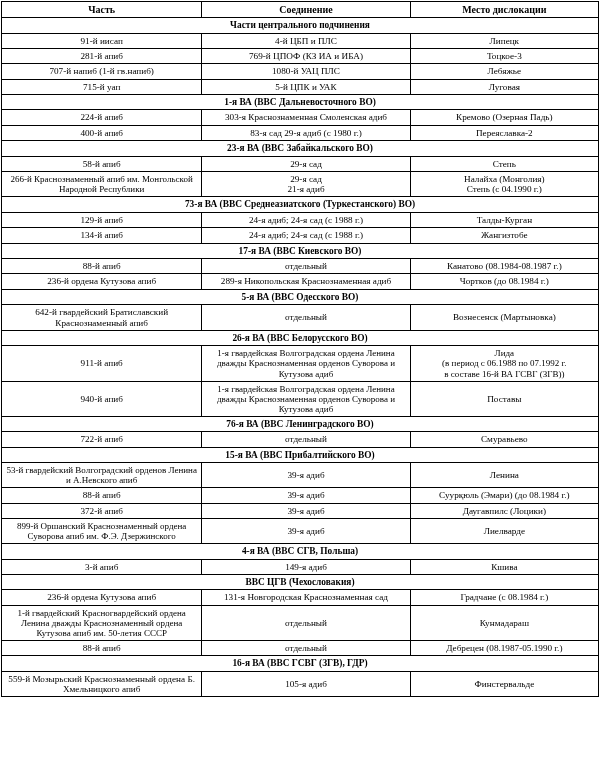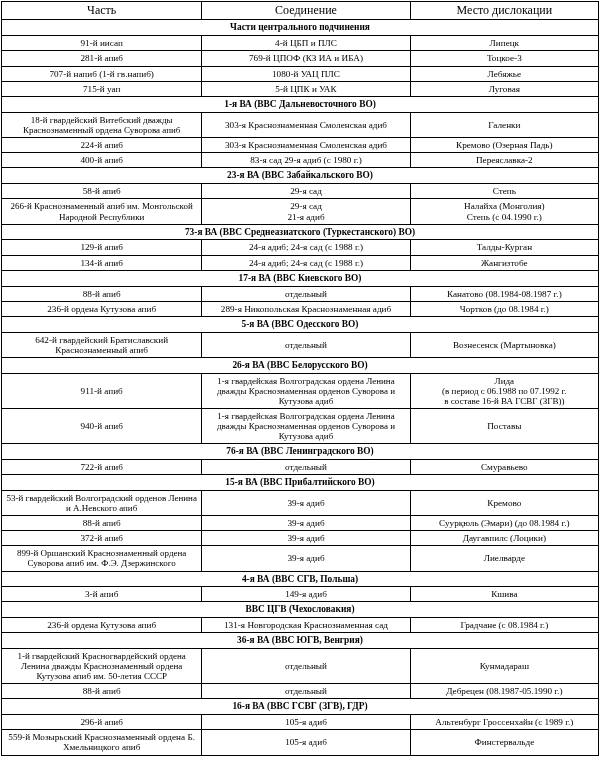--- a/index.html
+++ b/index.html
@@ -21,22 +21,22 @@
     line-height: 1.12;
   }
   table.reg-table th,
   table.reg-table td {
     border: 1px solid #000000;
     padding: 2px 3px;
     text-align: center;
     vertical-align: middle;
   }
   table.reg-table th {
-    font-weight: normal;
-    font-size: 12px;
+    font-weight: bold;
+    font-size: 10px;
   }
   .col-a { width: 200px; }
   .col-b { width: 208px; }
   .col-c { width: 188px; }
   tr.section td {
     font-weight: bold;
     font-size: 9.4px;
     padding: 2px 3px;
     margin-top: 26px;
   }
@@ -79,25 +79,20 @@
       </tr>
       <tr>
         <td>715-й уап</td>
         <td>5-й ЦПК и УАК</td>
         <td>Луговая</td>
       </tr>
       <tr class="section">
         <td colspan="3">1-я ВА  (ВВС Дальневосточного ВО)</td>
       </tr>
       <tr>
-        <td class="cell-small">18-й гвардейский Витебский дважды Краснознаменный ордена Суворова апиб</td>
-        <td>303-я Краснознаменная Смоленская адиб</td>
-        <td>Галенки</td>
-      </tr>
-      <tr>
         <td>224-й апиб</td>
         <td>303-я Краснознаменная Смоленская адиб</td>
         <td>Кремово (Озерная Падь)</td>
       </tr>
       <tr>
         <td>400-й апиб</td>
         <td>83-я сад 29-я адиб (с 1980 г.)</td>
         <td>Переяславка-2</td>
       </tr>
       <tr class="section">
@@ -167,21 +162,21 @@
         <td>722-й апиб</td>
         <td>отдельный</td>
         <td>Смуравьево</td>
       </tr>
       <tr class="section">
         <td colspan="3">15-я ВА  (ВВС Прибалтийского ВО)</td>
       </tr>
       <tr>
         <td class="cell-small">53-й гвардейский Волгоградский орденов Ленина и А.Невского апиб</td>
         <td>39-я адиб</td>
-        <td>Кремово</td>
+        <td>Ленина</td>
       </tr>
       <tr>
         <td>88-й апиб</td>
         <td>39-я адиб</td>
         <td>Суурқюль (Эмари) (до 08.1984 г.)</td>
       </tr>
       <tr>
         <td>372-й апиб</td>
         <td>39-я адиб</td>
         <td>Даугавпилс (Лоцики)</td>
@@ -200,40 +195,32 @@
         <td>Кшива</td>
       </tr>
       <tr class="section">
         <td colspan="3">ВВС ЦГВ (Чехословакия)</td>
       </tr>
       <tr>
         <td>236-й ордена Кутузова апиб</td>
         <td>131-я Новгородская Краснознаменная сад</td>
         <td>Градчане (с 08.1984 г.)</td>
       </tr>
-      <tr class="section">
-        <td colspan="3">36-я ВА  (ВВС ЮГВ, Венгрия)</td>
-      </tr>
       <tr>
         <td class="cell-small">1-й гвардейский Красногвардейский ордена Ленина дважды Краснознаменный ордена Кутузова  апиб им. 50-летия СССР</td>
         <td>отдельный</td>
         <td>Кунмадараш</td>
       </tr>
       <tr>
         <td>88-й апиб</td>
         <td>отдельный</td>
         <td>Дебрецен (08.1987-05.1990 г.)</td>
       </tr>
       <tr class="section">
         <td colspan="3">16-я  ВА  (ВВС ГСВГ (ЗГВ), ГДР)</td>
-      </tr>
-      <tr>
-        <td>296-й апиб</td>
-        <td>105-я адиб</td>
-        <td>Альтенбург Гроссенхайн (с 1989 г.)</td>
       </tr>
       <tr>
         <td>559-й Мозырьский Краснознаменный ордена Б. Хмельницкого апиб</td>
         <td>105-я адиб</td>
         <td>Финстервальде</td>
       </tr>
     </tbody>
 </table>
 
 </body></html>

